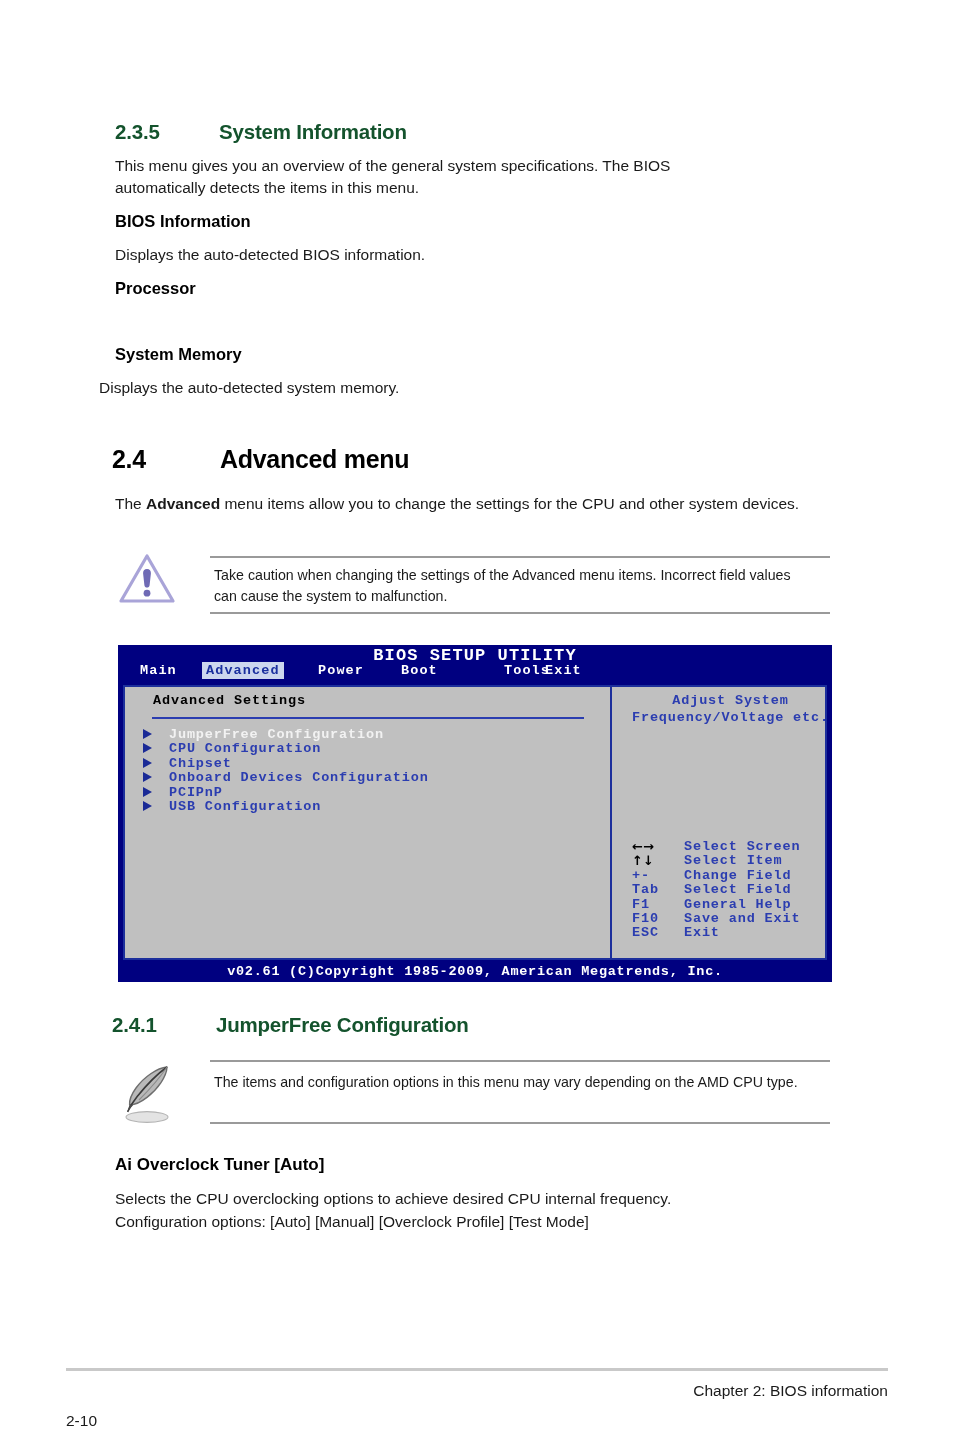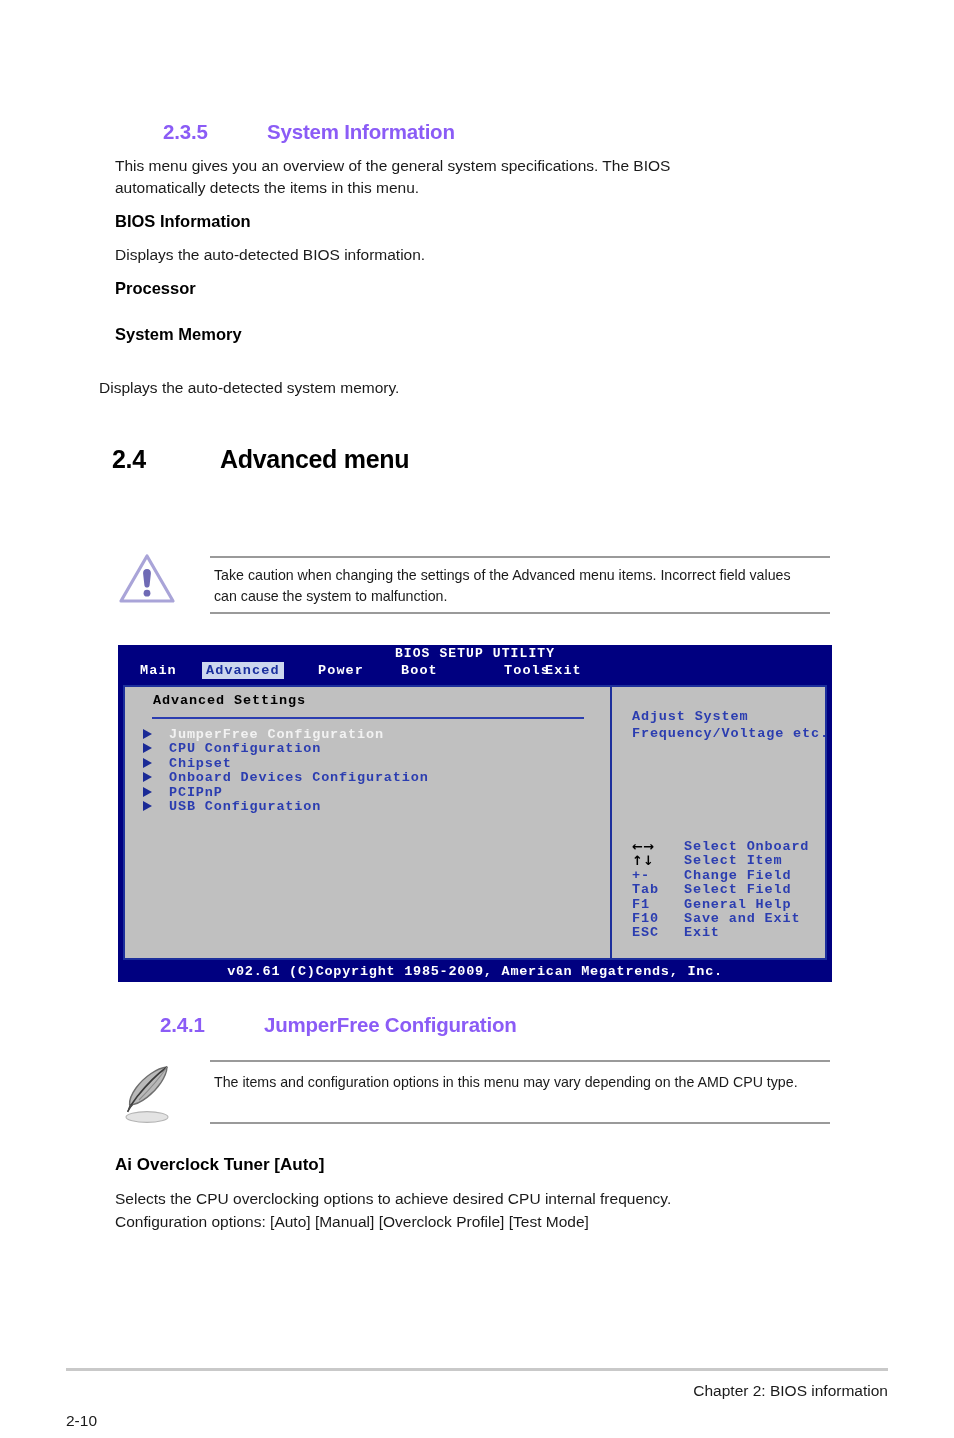--- a/index.html
+++ b/index.html
@@ -22,23 +22,22 @@
     width: 954px;
     height: 1438px;
   }
 
   
   .sec-head {
     position: absolute;
     font-size: 20.5px;
     font-weight: bold;
     letter-spacing: -0.2px;
-    color: #8b5cf6;
-    white-space: nowrap;
-    margin-left: 48px;
+    color: #14532d;
+    white-space: nowrap;
   }
   .sec-head .num { display: inline-block; width: 104px; }
 
   .big-head {
     position: absolute;
     font-size: 25px;
     font-weight: bold;
     letter-spacing: -0.3px;
     color: #000;
     white-space: nowrap;
@@ -89,21 +88,21 @@
     font-family: "Liberation Mono", "DejaVu Sans Mono", monospace;
     box-sizing: border-box;
   }
   .bios-title {
     position: absolute;
     top: 1px;
     left: 0;
     width: 714px;
     text-align: center;
     color: #ffffff;
-    font-size: 13px;
+    font-size: 17px;
     font-weight: bold;
     letter-spacing: 1.1px;
   }
   .bios-tabs {
     position: absolute;
     top: 17px;
     left: 0;
     width: 826px;
     height: 20px;
   }
@@ -197,27 +196,28 @@
     font-size: 13.5px;
     font-weight: bold;
     letter-spacing: 0.85px;
     color: #2b3db0;
   }
   .menu-label.sel { color: #f2f2f2; }
 
   .help-text {
     position: absolute;
     left: 20px;
-    top: 22px;
+    top: 6px;
     font-size: 13.5px;
     font-weight: bold;
     letter-spacing: 0.85px;
     line-height: 16.5px;
     color: #2b3db0;
     white-space: pre;
+    text-align: center;
   }
   .keys {
     position: absolute;
     left: 20px;
     top: 152px;
   }
   .key-row {
     position: relative;
     height: 14.4px;
     white-space: nowrap;
@@ -297,27 +297,30 @@
     <span class="num">2.3.5</span><span>System Information</span>
   </div>
 
   <div class="body-text" style="left:115px; top:155px; width:645px;">This menu gives you an overview of the general system specifications. The BIOS automatically detects the items in this menu.</div>
 
   <div class="sub-head" style="left:115px; top:212px;">BIOS Information</div>
   <div class="body-text" style="left:115px; top:244px; width:700px;">Displays the auto-detected BIOS information.</div>
 
   <div class="sub-head" style="left:115px; top:279px;">Processor</div>
 
-  <div class="sub-head" style="left:115px; top:325px;text-align:center;">System Memory</div>
+  <div class="sub-head" style="left:115px; top:345px;text-align:center;">System Memory</div>
   <div class="body-text" style="left:99px; top:377px; width:700px;">Displays the auto-detected system memory.</div>
 
   <div class="big-head" style="left:112px; top:445px;">
     <span class="num">2.4</span><span>Advanced menu</span>
   </div>
 
+  <div class="body-text" style="left:115px; top:493px; width:710px;">
+    <span>The </span><span class="bold-inline">Advanced</span><span> menu items allow you to change the settings for the CPU and other system devices.</span>
+  </div>
 
   <div class="hrule" style="left:210px; top:556px; width:620px;"></div>
   <div class="icon-box" style="left:118px; top:552px;">
     <svg width="58" height="54" viewBox="0 0 58 54">
       <path d="M29 4 L55 49 L3 49 Z" fill="#ffffff" stroke="#a9a4d8" stroke-width="3.2" stroke-linejoin="round"></path>
       <path d="M29 17 C31.6 17 33.2 19 32.9 21.4 L31.6 33.2 C31.4 34.7 30.3 35.6 29 35.6 C27.7 35.6 26.6 34.7 26.4 33.2 L25.1 21.4 C24.8 19 26.4 17 29 17 Z" fill="#6f6ab5"></path>
       <circle cx="29" cy="41.2" r="3.4" fill="#6f6ab5"></circle>
     </svg>
   </div>
   <div class="note-text" style="left:214px; top:565px; width:590px;">Take caution when changing the settings of the Advanced menu items. Incorrect field values can cause the system to malfunction.</div>
@@ -372,21 +375,21 @@
 
       <div class="bios-divider"></div>
 
       <div class="panel-right">
         <div class="help-text">Adjust System
 Frequency/Voltage etc.</div>
 
         <div class="keys">
           <div class="key-row">
             <span class="key-name glyph">←→</span>
-            <span class="key-desc">Select Onboard</span>
+            <span class="key-desc">Select Screen</span>
           </div>
           <div class="key-row">
             <span class="key-name glyph">↑↓</span>
             <span class="key-desc">Select Item</span>
           </div>
           <div class="key-row">
             <span class="key-name">+-</span>
             <span class="key-desc">Change Field</span>
           </div>
           <div class="key-row">

